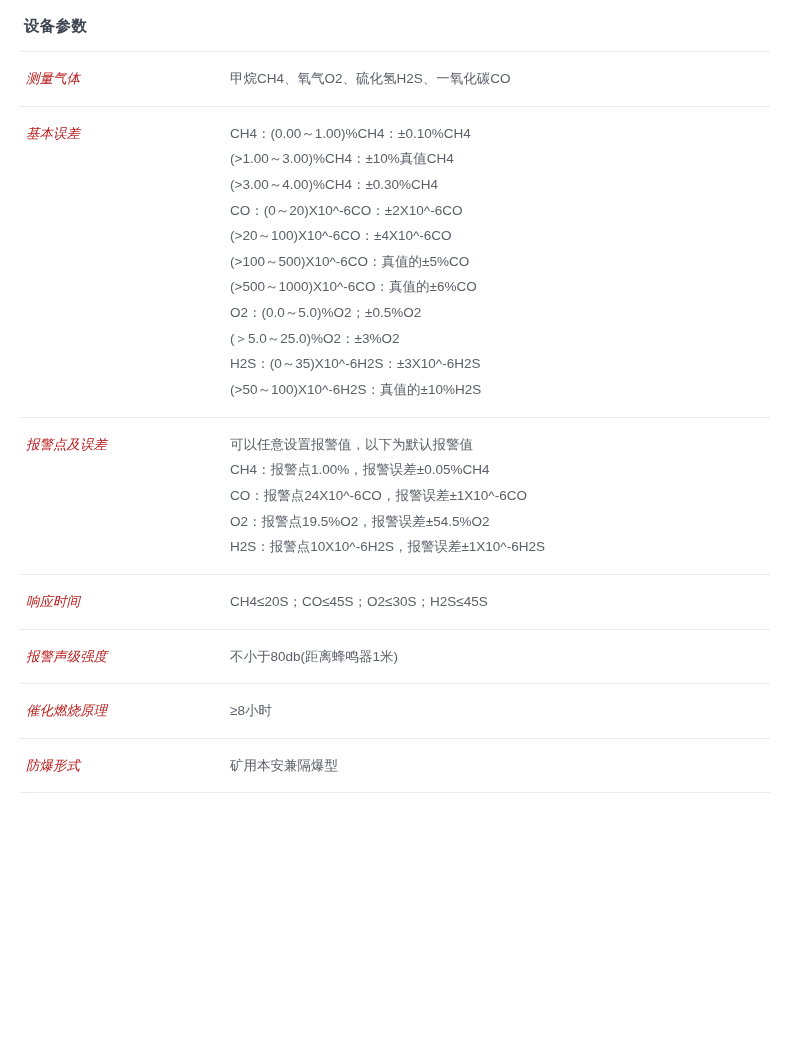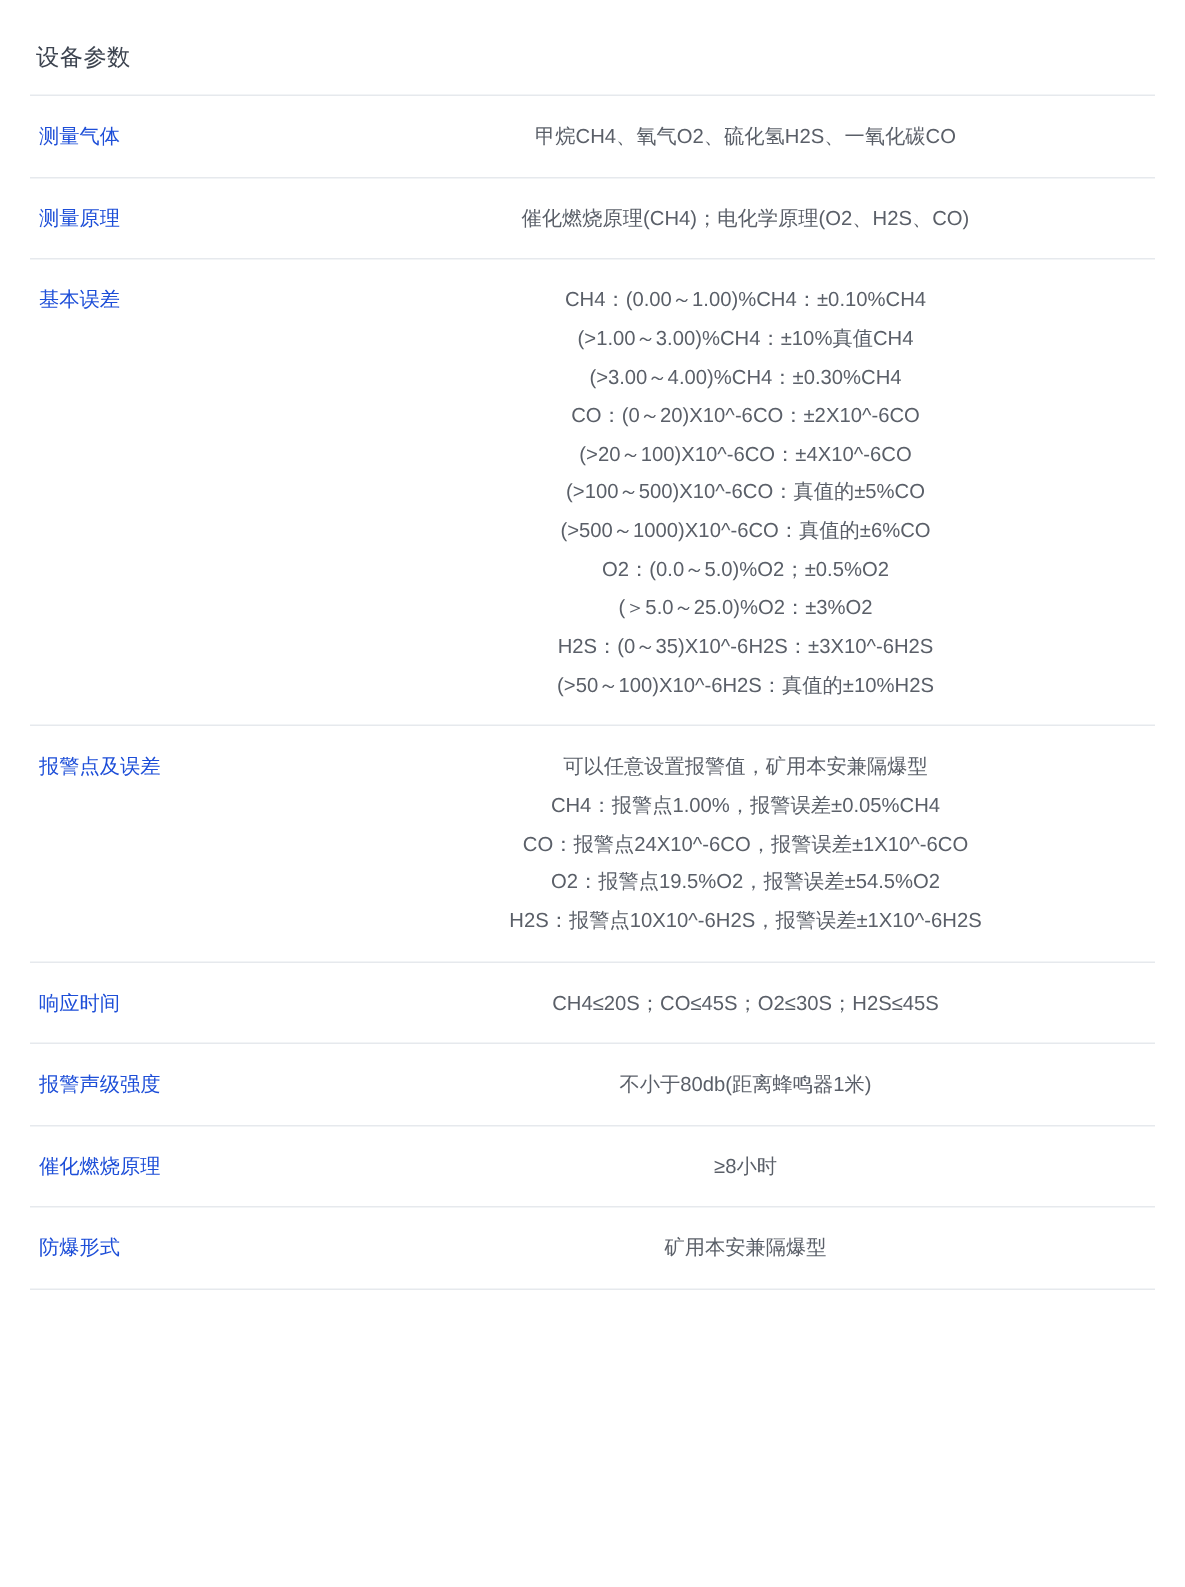--- a/index.html
+++ b/index.html
@@ -13,75 +13,70 @@
     font-family: "Liberation Sans", sans-serif;
     color: #4a4f57;
     -webkit-font-smoothing: antialiased;
   }
   .spec-card {
     width: 790px;
     padding: 0 20px 16px 20px;
   }
   .spec-title {
     font-size: 15.5px;
-    font-weight: normal;
+    font-weight: bold;
     color: #3d4450;
-    padding: 28px 4px 14px 4px;
+    padding: 16px 4px 14px 4px;
     letter-spacing: 0.3px;
   }
   table.spec-table {
     width: 750px;
     border-collapse: collapse;
     table-layout: fixed;
   }
   table.spec-table tr {
     border-top: 1px solid #e6e9ed;
   }
   table.spec-table tr:last-child {
     border-bottom: 1px solid #e6e9ed;
   }
   td.spec-label {
     width: 200px;
     vertical-align: top;
     padding: 14px 10px 14px 6px;
     font-size: 13.5px;
-    color: #1d4ed8;
+    color: #b91c1c;
     line-height: 1.9;
     white-space: nowrap;
+    font-style: italic;
   }
   td.spec-value {
     vertical-align: top;
     padding: 14px 6px 14px 10px;
     font-size: 13.5px;
     color: #5a5f68;
     line-height: 1.9;
-    text-align: center;
+    text-align: left;
   }
   .vline {
     display: block;
     white-space: nowrap;
   }
 </style>
 </head>
 <body>
 
 <div class="spec-card">
   <div class="spec-title">设备参数</div>
   <table class="spec-table">
     <tbody id="spec-body">
         <tr>
           <td class="spec-label">测量气体</td>
           <td class="spec-value">
             <span class="vline">甲烷CH4、氧气O2、硫化氢H2S、一氧化碳CO</span>
-          </td>
-        </tr>
-        <tr>
-          <td class="spec-label">测量原理</td>
-          <td class="spec-value">
-            <span class="vline">催化燃烧原理(CH4)；电化学原理(O2、H2S、CO)</span>
           </td>
         </tr>
         <tr>
           <td class="spec-label">基本误差</td>
           <td class="spec-value">
             <span class="vline">CH4：(0.00～1.00)%CH4：±0.10%CH4</span>
             <span class="vline">(&gt;1.00～3.00)%CH4：±10%真值CH4</span>
             <span class="vline">(&gt;3.00～4.00)%CH4：±0.30%CH4</span>
             <span class="vline">CO：(0～20)X10^-6CO：±2X10^-6CO</span>
             <span class="vline">(&gt;20～100)X10^-6CO：±4X10^-6CO</span>
@@ -89,21 +84,21 @@
             <span class="vline">(&gt;500～1000)X10^-6CO：真值的±6%CO</span>
             <span class="vline">O2：(0.0～5.0)%O2；±0.5%O2</span>
             <span class="vline">(＞5.0～25.0)%O2：±3%O2</span>
             <span class="vline">H2S：(0～35)X10^-6H2S：±3X10^-6H2S</span>
             <span class="vline">(&gt;50～100)X10^-6H2S：真值的±10%H2S</span>
           </td>
         </tr>
         <tr>
           <td class="spec-label">报警点及误差</td>
           <td class="spec-value">
-            <span class="vline">可以任意设置报警值，矿用本安兼隔爆型</span>
+            <span class="vline">可以任意设置报警值，以下为默认报警值</span>
             <span class="vline">CH4：报警点1.00%，报警误差±0.05%CH4</span>
             <span class="vline">CO：报警点24X10^-6CO，报警误差±1X10^-6CO</span>
             <span class="vline">O2：报警点19.5%O2，报警误差±54.5%O2</span>
             <span class="vline">H2S：报警点10X10^-6H2S，报警误差±1X10^-6H2S</span>
           </td>
         </tr>
         <tr>
           <td class="spec-label">响应时间</td>
           <td class="spec-value">
             <span class="vline">CH4≤20S；CO≤45S；O2≤30S；H2S≤45S</span>

